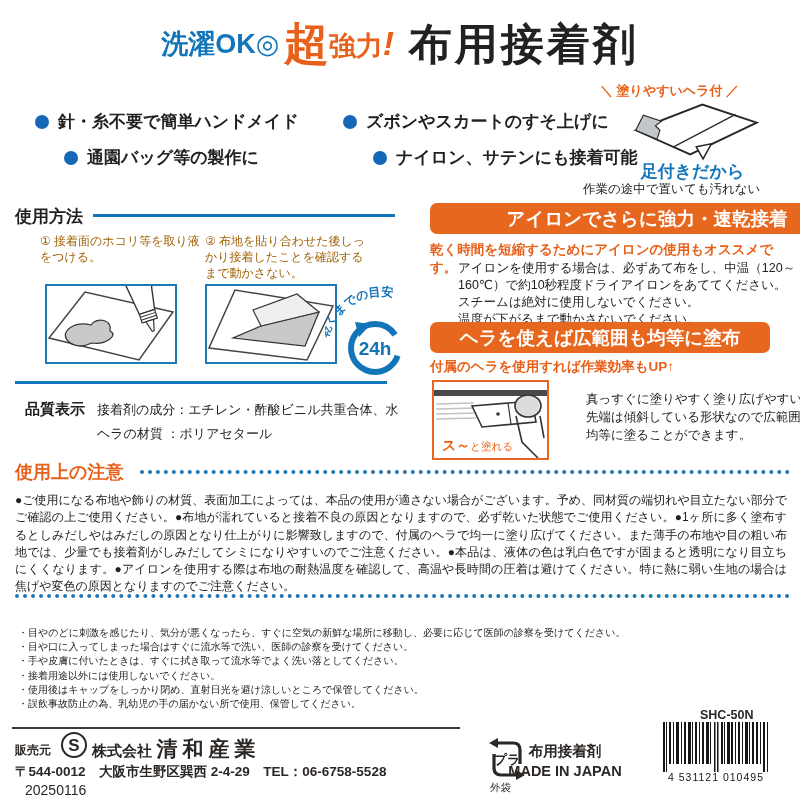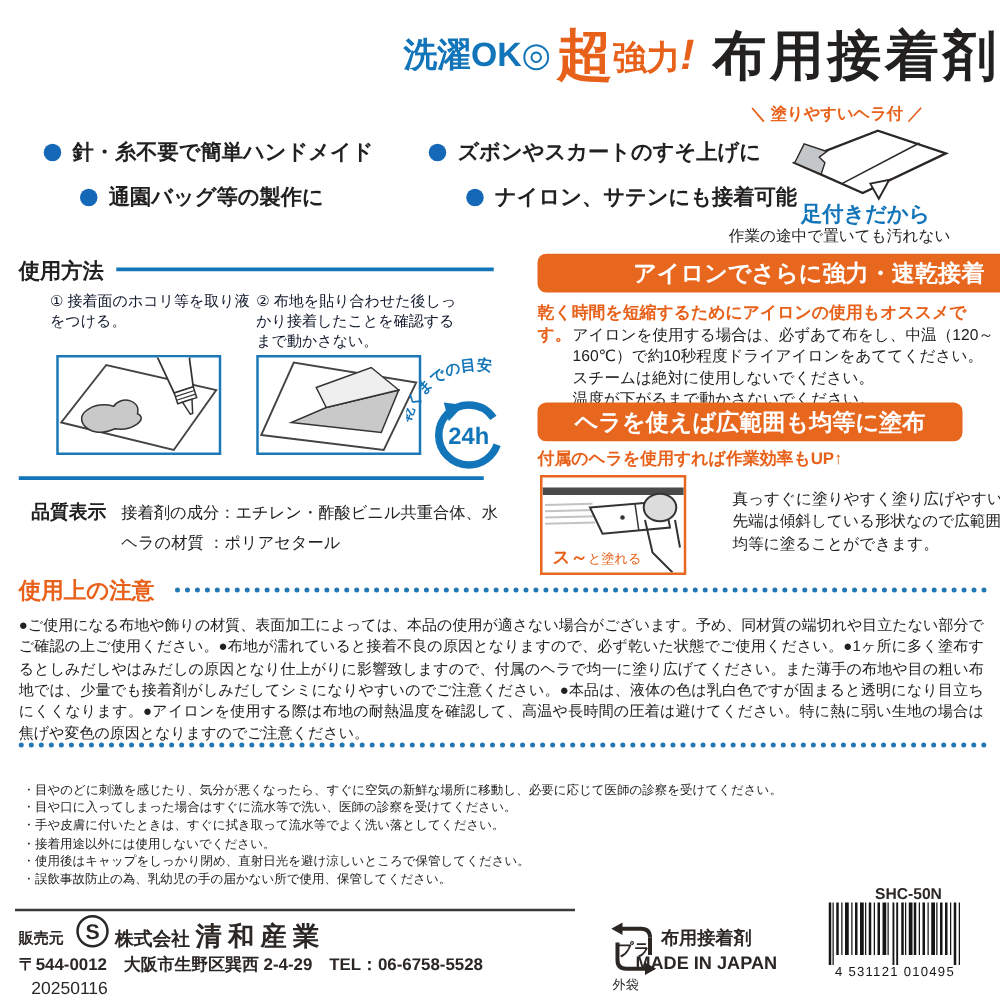--- a/index.html
+++ b/index.html
@@ -1,40 +1,40 @@
 <!DOCTYPE html>
 <html><head>
 <meta charset="utf-8">
 <style>
   html,body{margin:0;padding:0;background:#fff;}
   .page{position:relative;width:800px;height:800px;background:#ffffff;overflow:hidden;
         font-family:"Liberation Sans","DejaVu Sans",sans-serif;color:#2b2725;}
   .abs{position:absolute;}
 
   
-  .title{top:14px;left:0;width:100%;text-align:right;white-space:nowrap;}
+  .title{top:14px;left:0;width:100%;text-align:center;white-space:nowrap;}
   .t-wash{color:#1375b9;font-size:27px;font-weight:800;vertical-align:6px;}
   .t-super{color:#e8611a;font-size:45px;font-weight:800;}
   .t-strong{color:#e8611a;font-size:27px;font-weight:800;vertical-align:4px;}
   .t-bang{color:#e8611a;font-size:34px;font-weight:800;font-style:italic;vertical-align:4px;margin-right:10px;}
   .t-product{font-size:43px;font-weight:800;letter-spacing:3px;color:#232020;}
 
   
   .feature{display:flex;align-items:center;gap:9px;font-size:17px;font-weight:700;color:#232020;}
   .dot{width:14px;height:14px;border-radius:50%;background:#1568b8;flex:0 0 auto;}
 
   
   .callout-label{color:#e8611a;font-size:13px;font-weight:700;}
   .foot-title{color:#1375b9;font-size:17px;font-weight:800;text-align:center;}
   .foot-desc{font-size:12.5px;color:#232020;}
 
   
   .sec-head{font-size:17px;font-weight:800;color:#232020;}
   .blue-line{height:3px;background:#1375b9;}
-  .step-text{font-size:12px;line-height:16px;color:#0f172a;}
+  .step-text{font-size:12px;line-height:16px;color:#a16207;}
   .step-box{border:2px solid #1b79b7;background:#fff;}
   .divider-blue{height:3px;background:#1375b9;}
 
   
   .q-head{font-size:15px;font-weight:800;color:#232020;}
   .q-line{font-size:13px;color:#232020;}
 
   
   .orange-banner{background:#e8671f;border-radius:7px;color:#fff;font-size:18.5px;font-weight:800;
                  text-align:center;line-height:31px;height:31px;}

